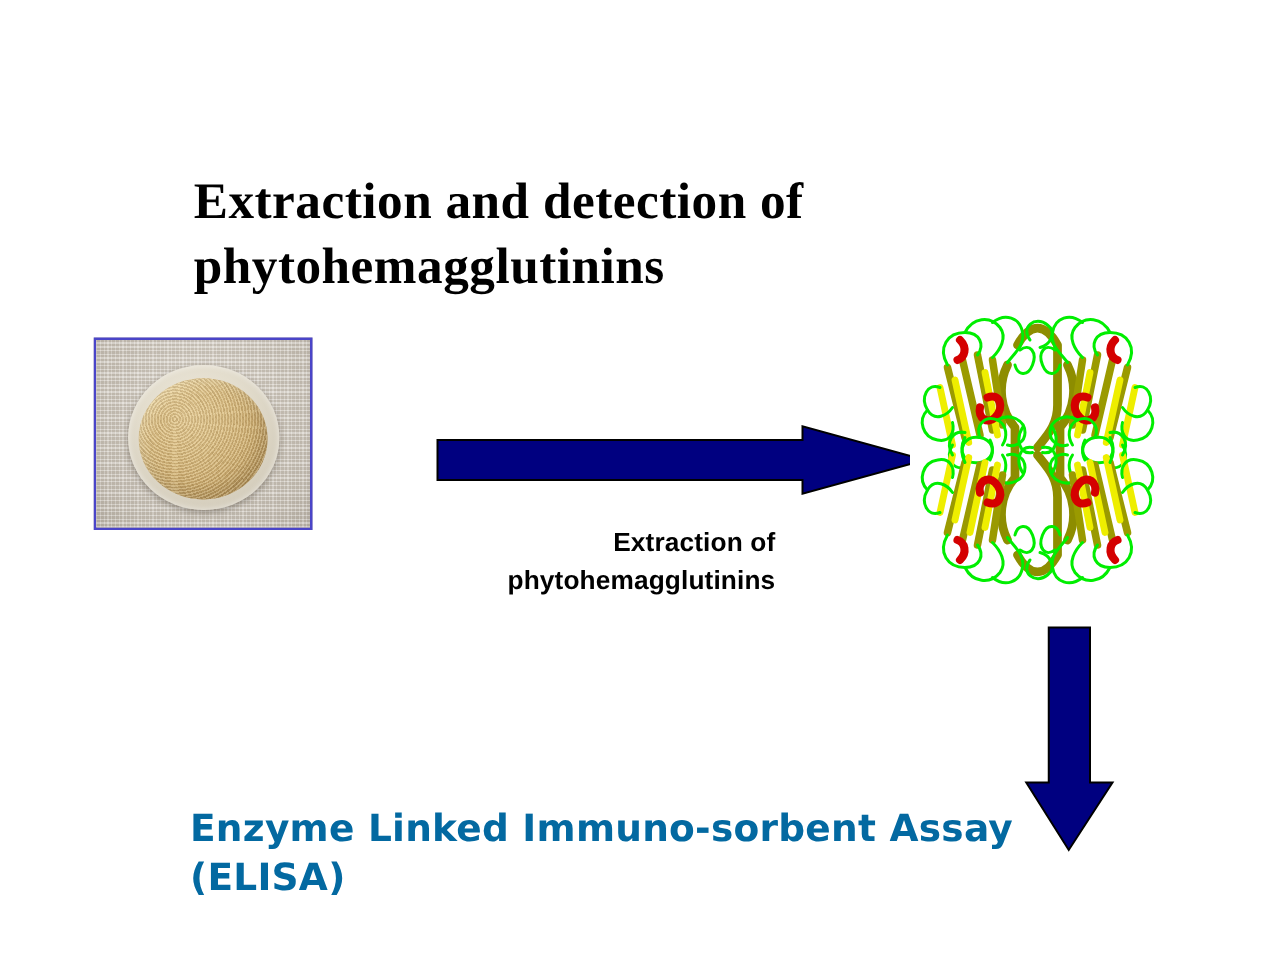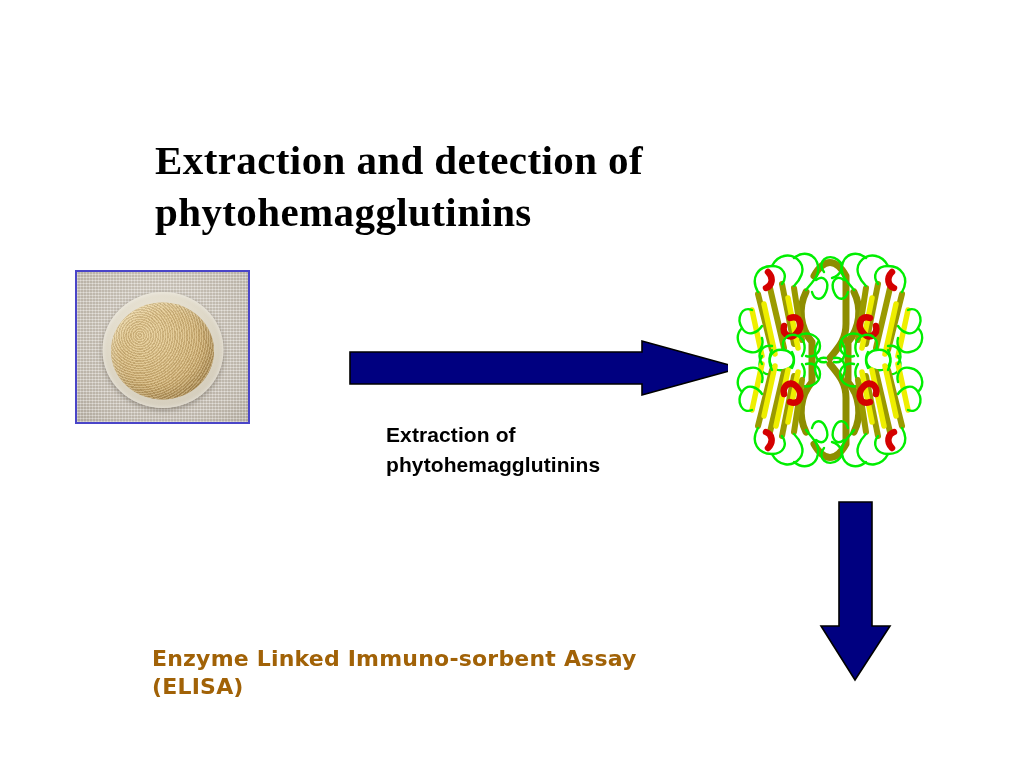--- a/index.html
+++ b/index.html
@@ -94,25 +94,26 @@
     font-weight: 700;
     white-space: pre-line;
   }
   #flour-caption {
     left: 36px;
     top: 452px;
     font-size: 23px;
     letter-spacing: 0.2px;
   }
   #arrow-caption {
-    left: 386px;
+    left: 406px;
     top: 420px;
     font-size: 21px;
     line-height: 1.42;
     letter-spacing: 0.1px;
+    text-align: right;
   }
 
   
   #arrow-horizontal {
     position: absolute;
     left: 345px;
     top: 332px;
     width: 400px;
     height: 72px;
   }
@@ -132,23 +133,23 @@
     width: 204px;
     height: 256px;
   }
 
   
   #elisa-text {
     position: absolute;
     left: 152px;
     top: 645px;
     width: 760px;
-    color: #a16207;
+    color: #0369a1;
     font-family: "DejaVu Sans", sans-serif;
-    font-size: 22px;
+    font-size: 30px;
     font-weight: 700;
     line-height: 1.29;
     letter-spacing: 0.2px;
     white-space: pre-line;
   }
 </style>
 </head>
 <body>
 
 <div id="slide">

